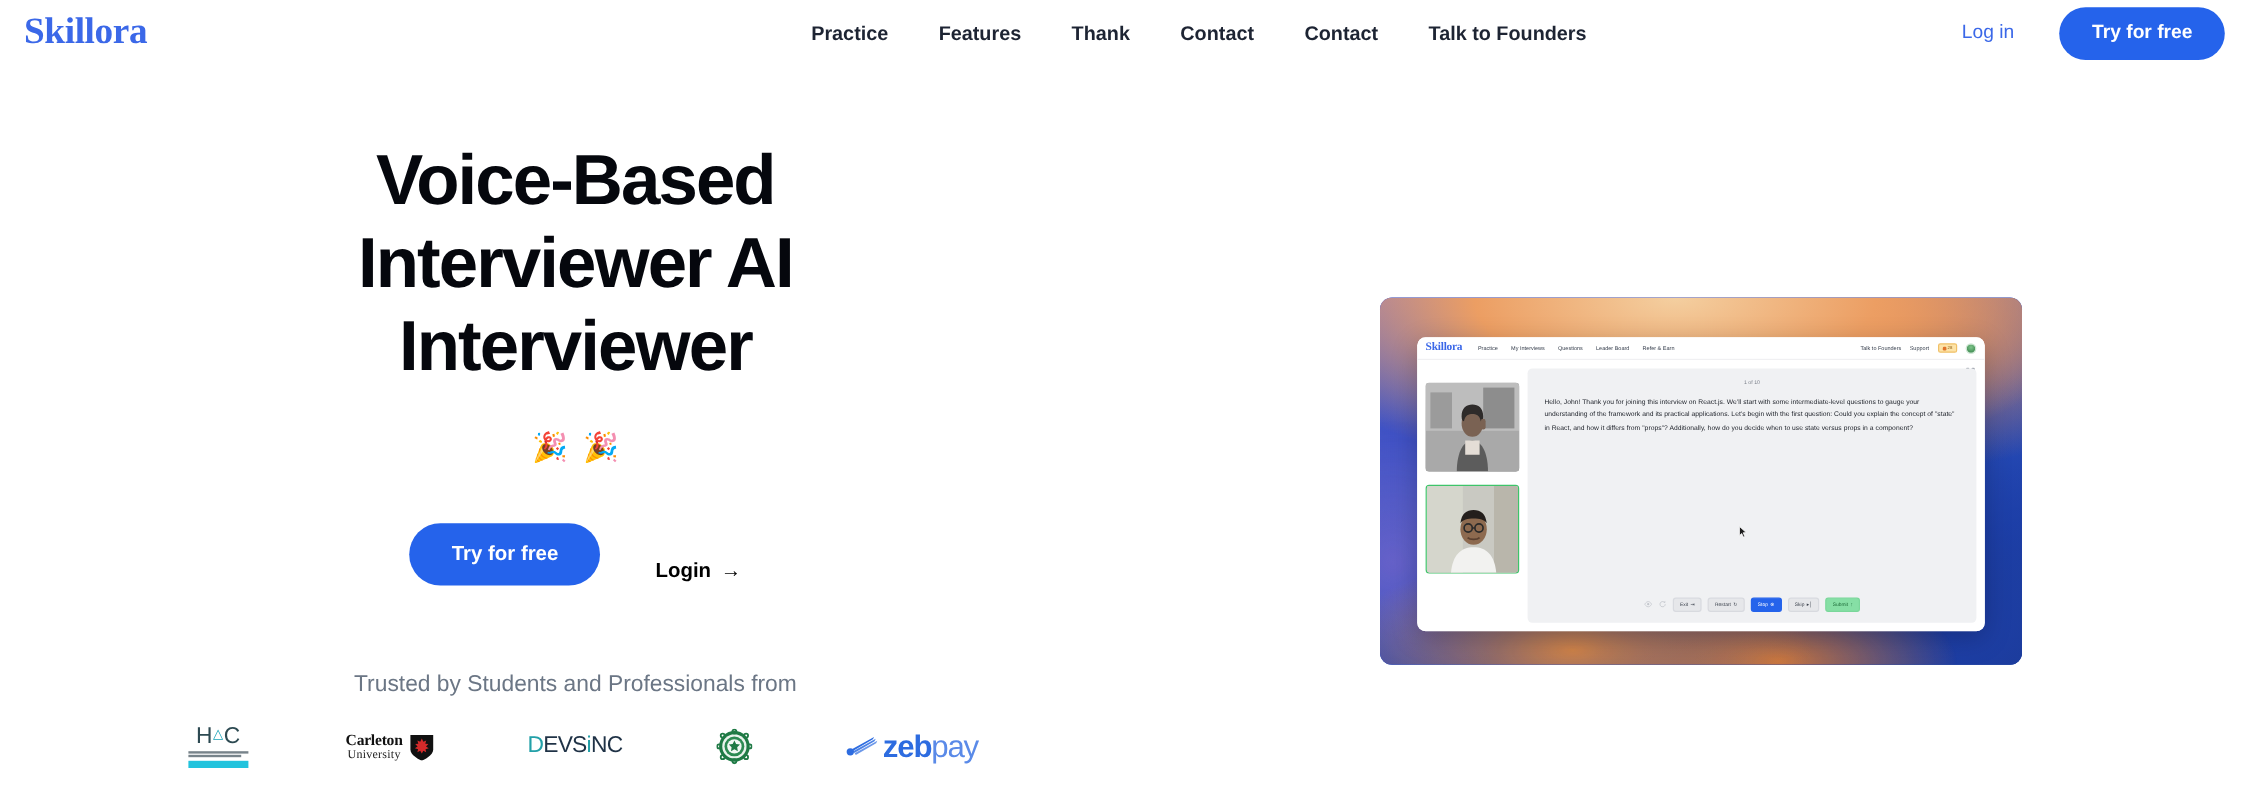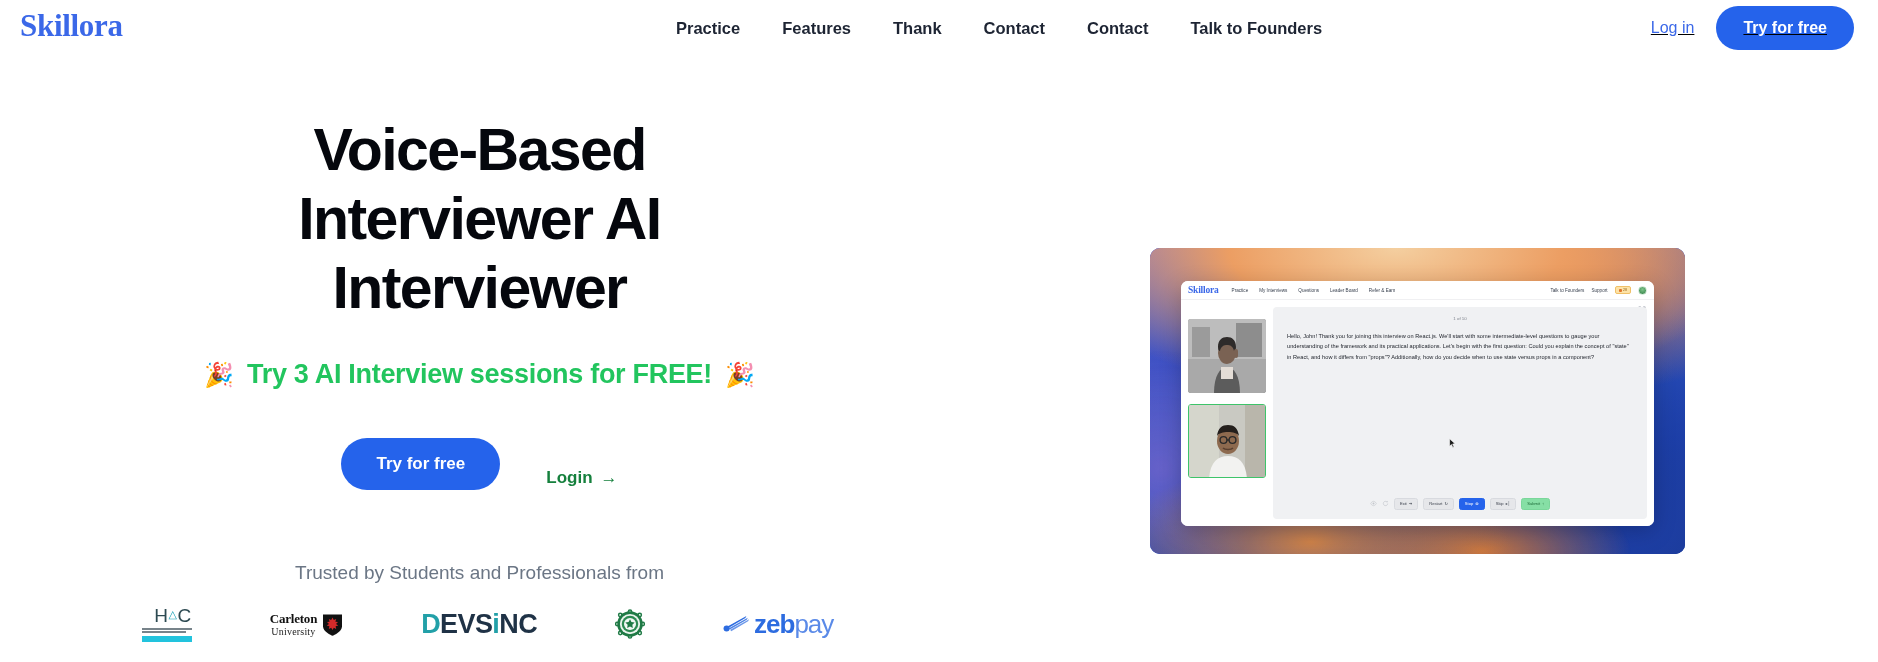--- a/index.html
+++ b/index.html
@@ -42,22 +42,21 @@
     padding: 0 21px;
     white-space: nowrap;
     cursor: pointer;
   }
   .nav-right {
     position: absolute;
     right: 24px; top: 0;
     height: 56px;
     display: flex;
     align-items: center;
-    gap: 22px;
-    text-decoration: underline;
+    gap: 38px;
   }
   .login-link {
     font-size: 16px;
     font-weight: 500;
     color: #3b68e8;
     cursor: pointer;
     white-space: nowrap;
   }
   .btn-primary-sm {
     background: #2563eb;
@@ -120,21 +119,21 @@
     font-weight: 700;
     border: none;
     border-radius: 999px;
     padding: 16px 35px;
     cursor: pointer;
     font-family: "Liberation Sans", sans-serif;
   }
   .login-arrow {
     font-size: 17px;
     font-weight: 700;
-    color: #15803d;
+    color: #000000;
     cursor: pointer;
     display: inline-flex;
     align-items: center;
     gap: 8px;
     margin-top: 28px;
   }
   .trusted-label {
     margin-top: 72px;
     font-size: 19px;
     color: #6b7685;
@@ -144,38 +143,38 @@
     margin-top: 22px;
     display: flex;
     align-items: center;
     justify-content: center;
     gap: 78px;
     padding-left: 10px;
   }
   .brand { display: flex; align-items: center; justify-content: center; }
 
   
-  .hac { display: flex; flex-direction: column; align-items: flex-end; width: 56px; }
+  .hac { display: flex; flex-direction: column; align-items: center; width: 56px; }
   .hac-top { font-size: 19px; letter-spacing: 0.5px; color: #2d4a52; font-weight: 400;
              font-family: "Liberation Sans", sans-serif; line-height: 1; position: relative;}
   .hac-top .acc { color: #18a2b8; font-size: 11px; position: relative; top: -4px; }
   .hac-tiny { margin-top: 3px; width: 50px; }
   .hac-tiny i { display: block; height: 1.5px; background: #4a5a63; margin-bottom: 1.5px; opacity: .75;}
   .hac-tiny i:nth-child(2) { width: 44px; }
   .hac-bar { margin-top: 2px; width: 50px; height: 6px; background: #22c3dd; }
 
   
   .carleton { display: flex; align-items: center; gap: 5px; }
   .carleton-txt { display: flex; flex-direction: column; align-items: center; line-height: 1; }
   .carleton-main { font-family: "Liberation Serif", serif; font-size: 13px; font-weight: 700; color: #111; letter-spacing: -0.2px; }
   .carleton-sub { font-family: "Liberation Serif", serif; font-size: 10px; color: #222; margin-top: 2px; letter-spacing: .2px;}
   .carleton-shield { width: 21px; height: 23px; position: relative; }
 
   
-  .devsinc { font-size: 27px; font-weight: 700; letter-spacing: -0.6px; font-family: "Liberation Sans", sans-serif;}
+  .devsinc { font-size: 19px; font-weight: 400; letter-spacing: -0.6px; font-family: "Liberation Sans", sans-serif;}
   .devsinc .t { color: #22a0a8; }
   .devsinc .n { color: #1f3246; }
 
   
   .seal { width: 30px; height: 30px; }
 
   
   .zebpay { display: flex; align-items: center; gap: 4px; justify-content: flex-end; }
   .zeb-mark { width: 27px; height: 18px; }
   .zeb-text { font-size: 26px; letter-spacing: -1px; font-family: "Liberation Sans", sans-serif;}
@@ -300,21 +299,20 @@
 
   <div class="hero-left">
     <h1 class="hero-title">
       <span>Voice-Based</span><br>
       <span>Interviewer AI</span><br>
       <span>Interviewer</span>
     </h1>
 
     <div class="hero-sub">
       <span class="emo">🎉</span>
-      <span>Try 3 AI Interview sessions for FREE!</span>
       <span class="emo">🎉</span>
     </div>
 
     <div class="hero-cta">
       <button class="btn-primary-lg">Try for free</button>
       <span class="login-arrow">
         <span>Login</span>
         <span>→</span>
       </span>
     </div>

